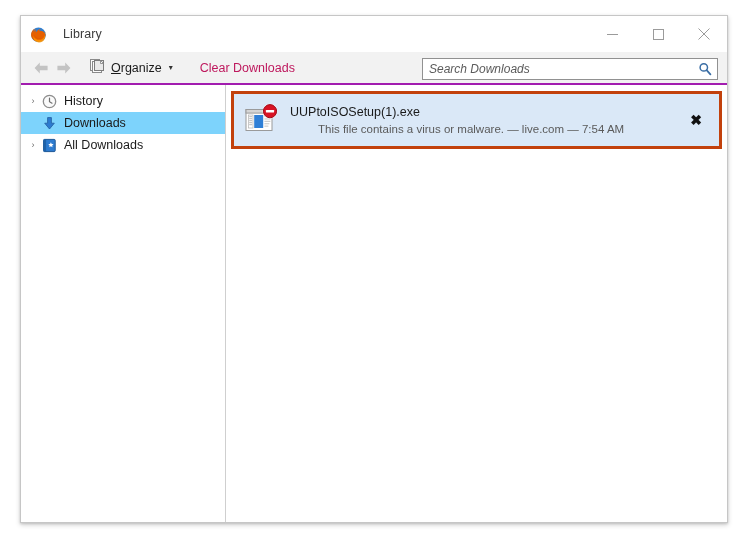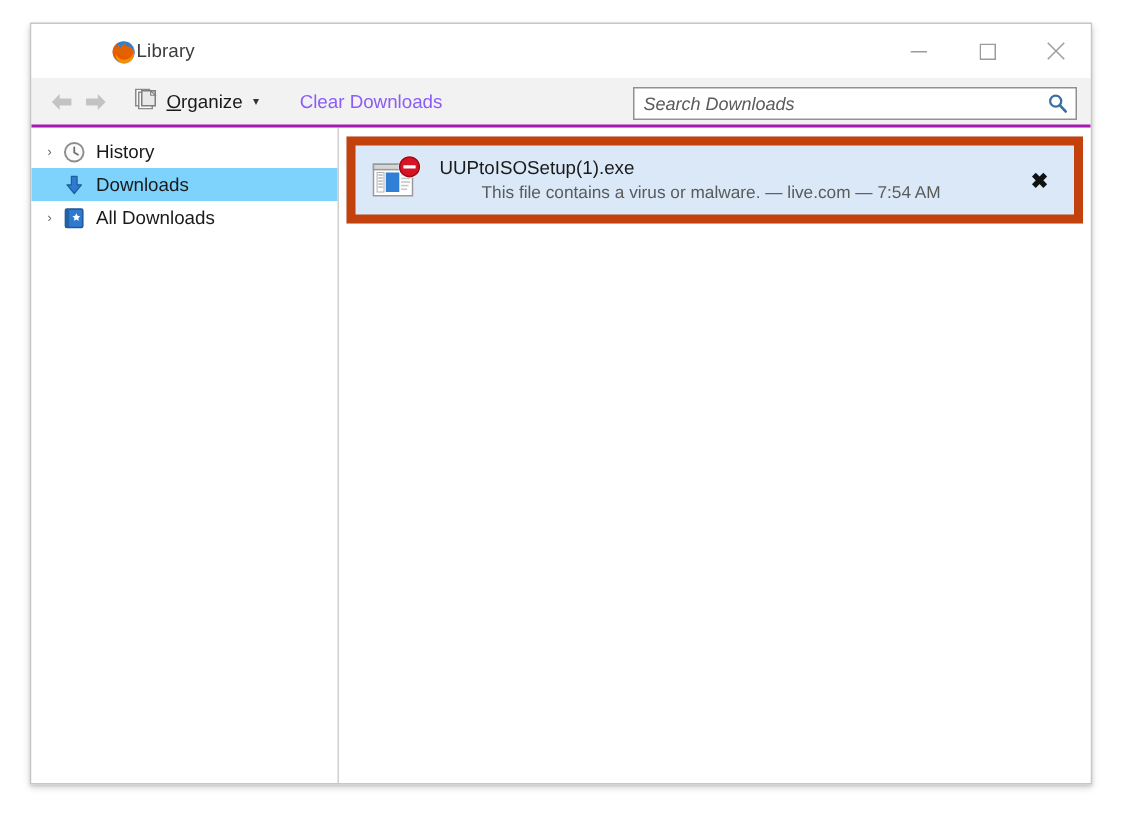--- a/index.html
+++ b/index.html
@@ -35,22 +35,21 @@
     min-height: 36px;
     background: #ffffff;
     display: flex;
     align-items: center;
     position: relative;
   }
   .title-left {
     display: flex;
     align-items: center;
     padding-left: 9px;
-    gap: 0;
-    margin-left: 44px;
+    gap: 16px;
   }
   .ff-logo {
     width: 17px;
     height: 17px;
     position: relative;
     flex: 0 0 auto;
   }
   .title-text {
     font-size: 12.5px;
     color: #3c3c3c;
@@ -123,21 +122,21 @@
     color: #333;
     line-height: 1;
     margin-left: 1px;
   }
   .clear-btn {
     margin-left: 13px;
     padding: 3px 6px;
     background: transparent;
     border: 1px solid transparent;
     font-size: 12.5px;
-    color: #8b5cf6;
+    color: #be185d;
     cursor: default;
     white-space: nowrap;
   }
   .search-wrap {
     position: absolute;
     right: 9px;
     top: 6px;
     width: 296px;
     height: 22px;
     background: #ffffff;
@@ -225,21 +224,21 @@
     flex: 1;
     background: #ffffff;
     padding: 6px 5px 0 5px;
     box-sizing: border-box;
   }
 
   
   .dl-item {
     height: 58px;
     background: #dae8f7;
-    border: 6px solid #c2410c;
+    border: 3px solid #c2410c;
     box-sizing: border-box;
     display: flex;
     align-items: center;
     padding: 0 10px 0 11px;
     cursor: default;
   }
   .dl-icon {
     width: 34px;
     min-width: 34px;
     height: 34px;

